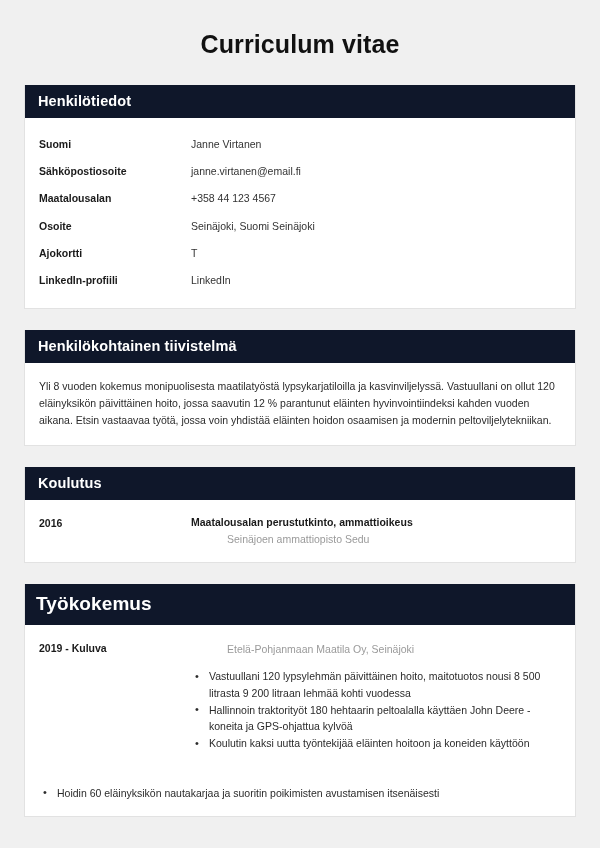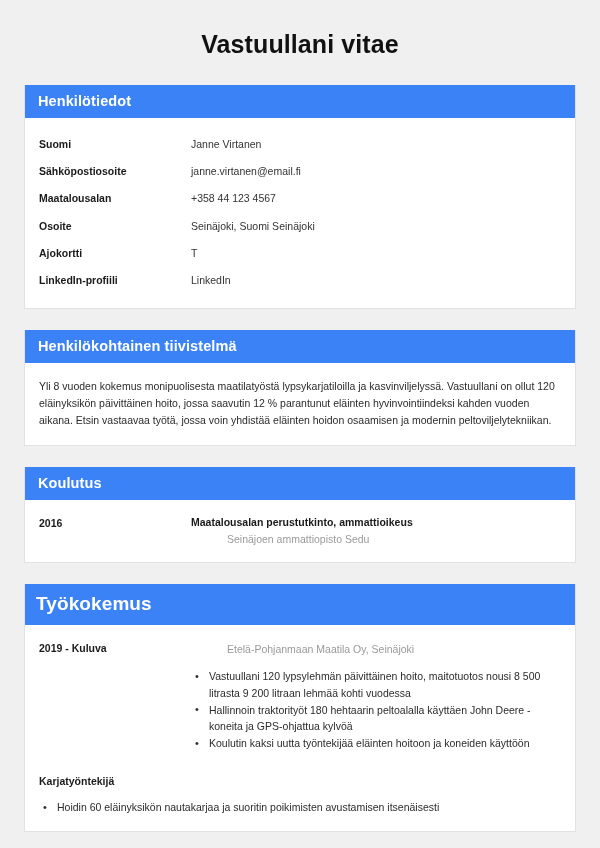--- a/index.html
+++ b/index.html
@@ -34,21 +34,21 @@
     line-height: 1.2;
   }
   
   .card {
     background: #ffffff;
     border: 1px solid #e2e2e2;
     border-top: none;
     margin-bottom: 21px;
   }
   .card-header {
-    background: #3b82f6;
+    background: #0f172a;
     color: #ffffff;
     font-size: 14.5px;
     font-weight: bold;
     padding: 7px 13px 8px 13px;
     line-height: 1.25;
     letter-spacing: 0.1px;
   }
   .card-header.lg {
     font-size: 19px;
     padding: 8px 13px 9px 11px;
@@ -141,21 +141,21 @@
     font-size: 11px;
     color: #2b2b2b;
     line-height: 1.55;
   }
 </style>
 </head>
 <body>
 
 <div class="page">
 
-  <h1 class="doc-title">Vastuullani vitae</h1>
+  <h1 class="doc-title">Curriculum vitae</h1>
 
   <section class="card">
     <div class="card-header">Henkilötiedot</div>
     <div class="card-body">
       <table class="info-table">
         <tbody>
           <tr>
             <td class="info-label">Suomi</td>
             <td class="info-value">Janne Virtanen</td>
           </tr>
@@ -215,21 +215,20 @@
           <ul class="entry-points">
             <li>Vastuullani 120 lypsylehmän päivittäinen hoito, maitotuotos nousi 8 500 litrasta 9 200 litraan lehmää kohti vuodessa</li>
             <li>Hallinnoin traktorityöt 180 hehtaarin peltoalalla käyttäen John Deere -koneita ja GPS-ohjattua kylvöä</li>
             <li>Koulutin kaksi uutta työntekijää eläinten hoitoon ja koneiden käyttöön</li>
           </ul>
         </div>
       </div>
 
       <div class="entry">
         <div class="entry-main">
-          <div class="entry-title">Karjatyöntekijä</div>
           <ul class="entry-points">
             <li>Hoidin 60 eläinyksikön nautakarjaa ja suoritin poikimisten avustamisen itsenäisesti</li>
 
           </ul>
         </div>
       </div>
 
     </div>
   </section>
 

